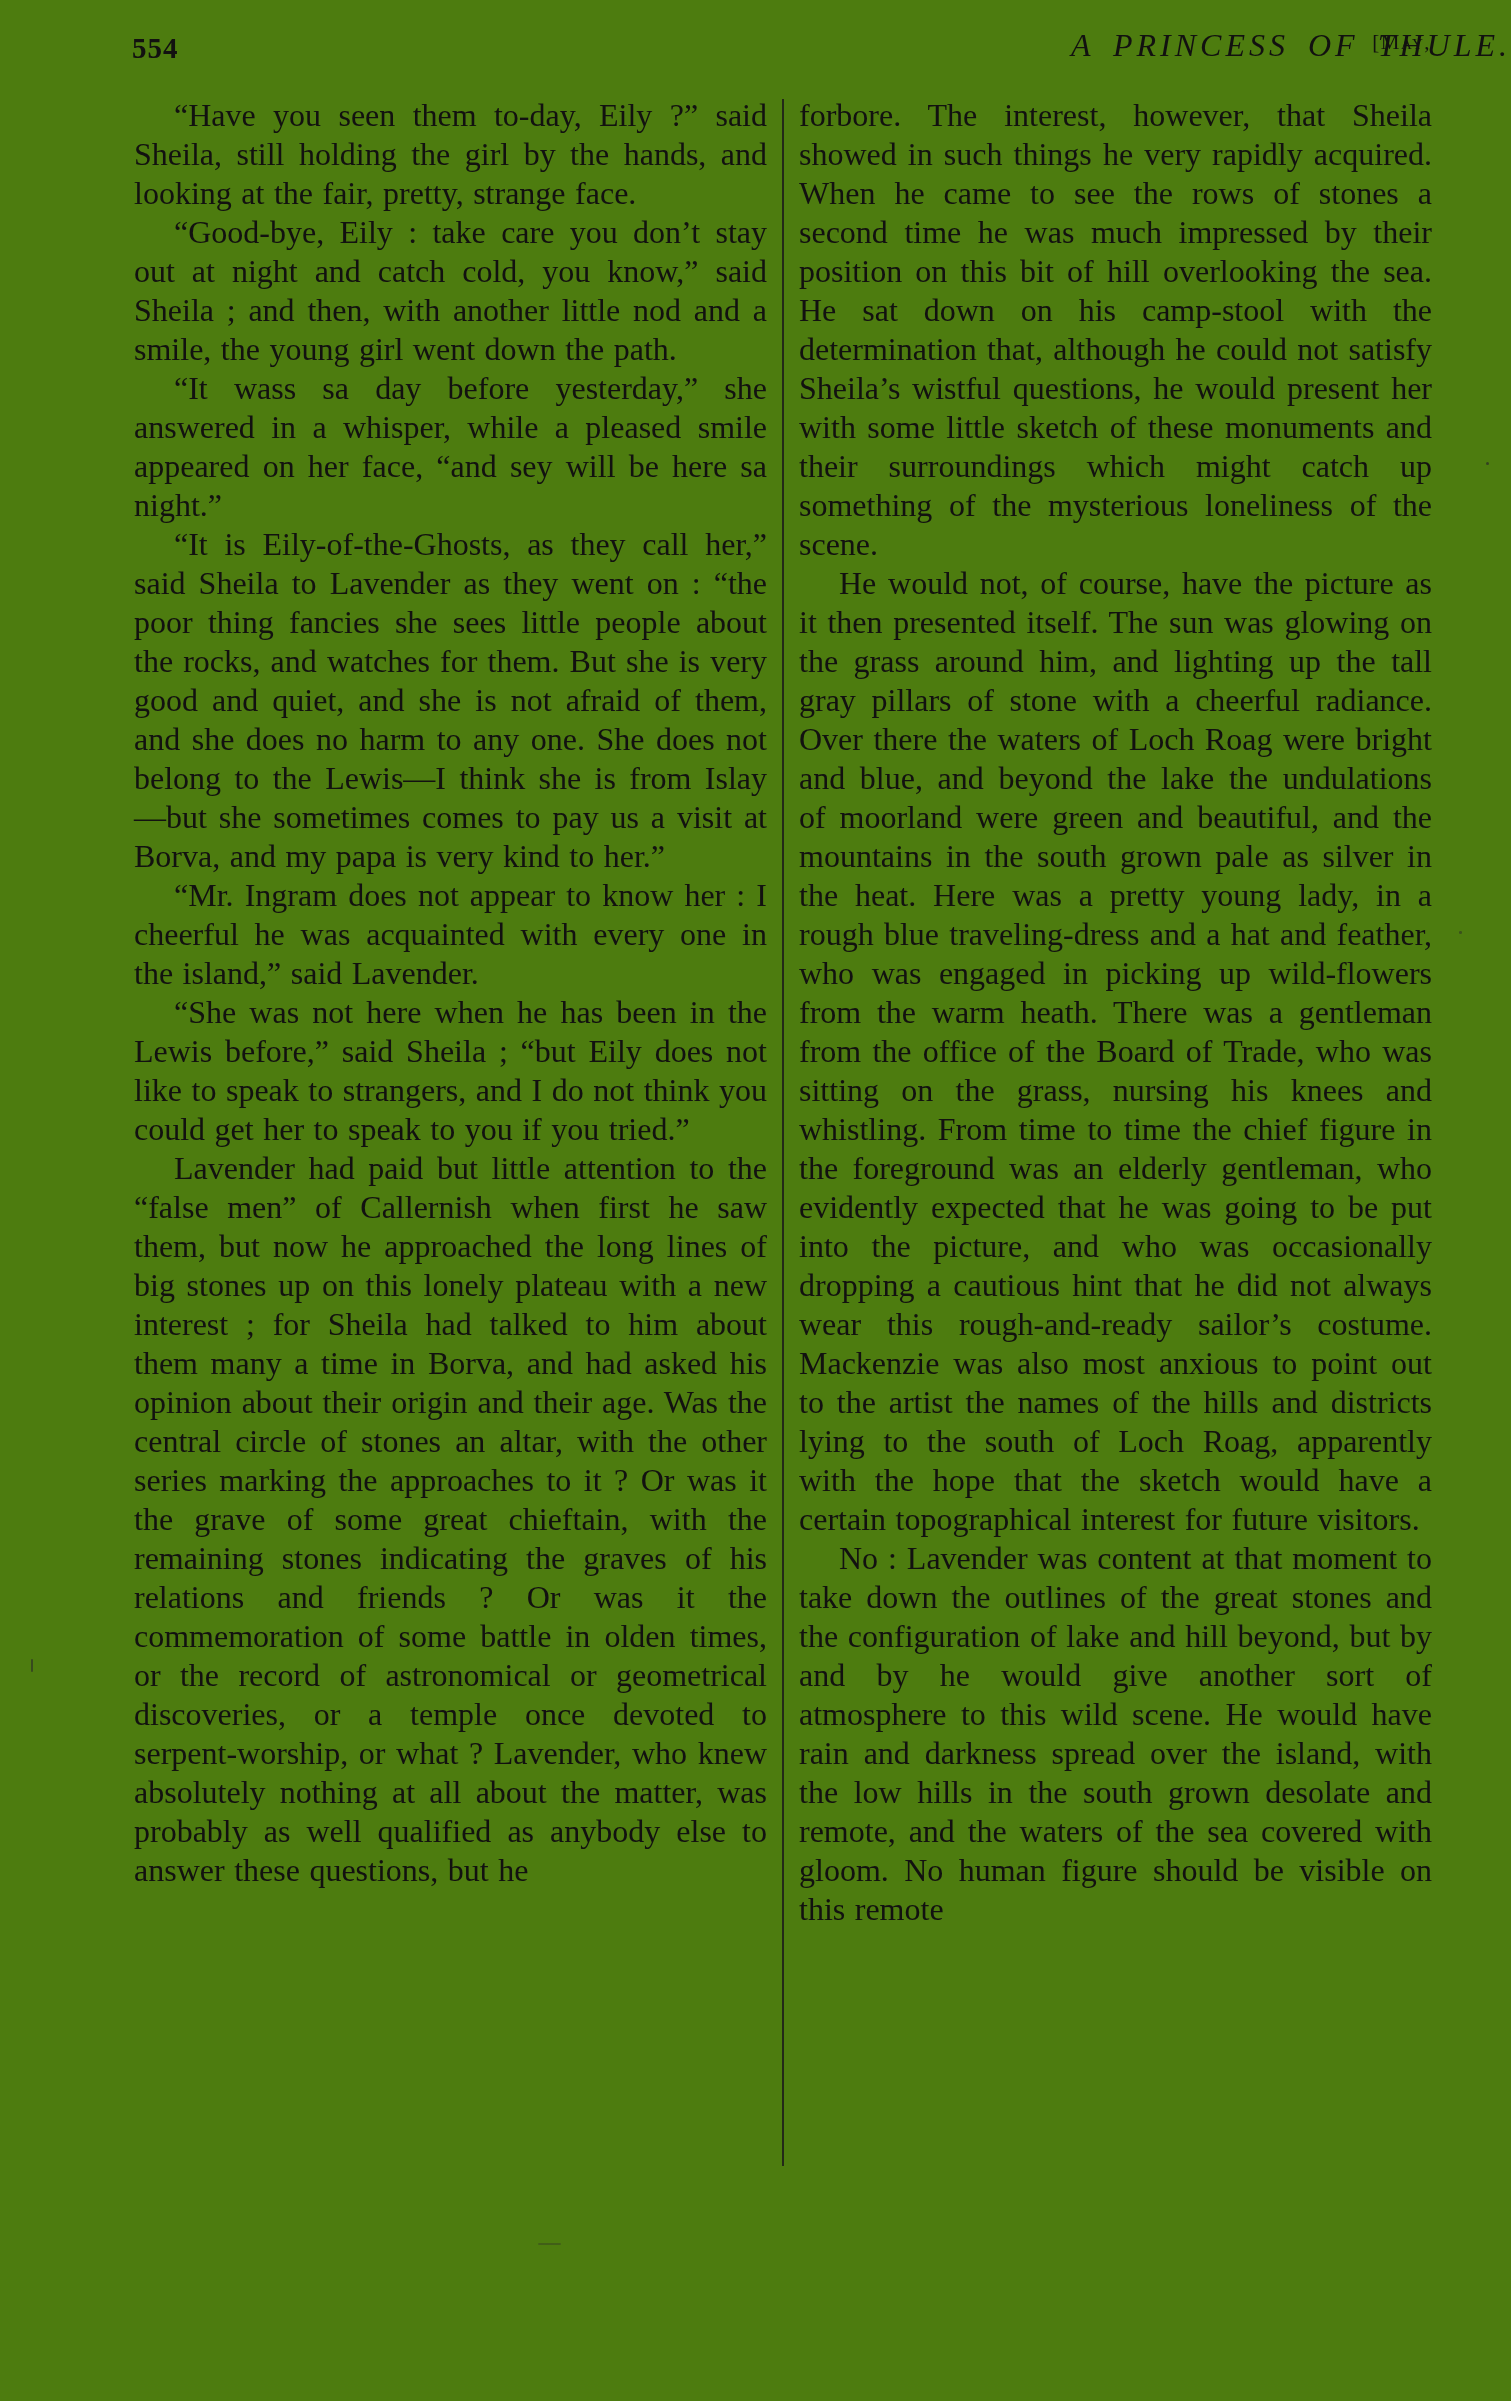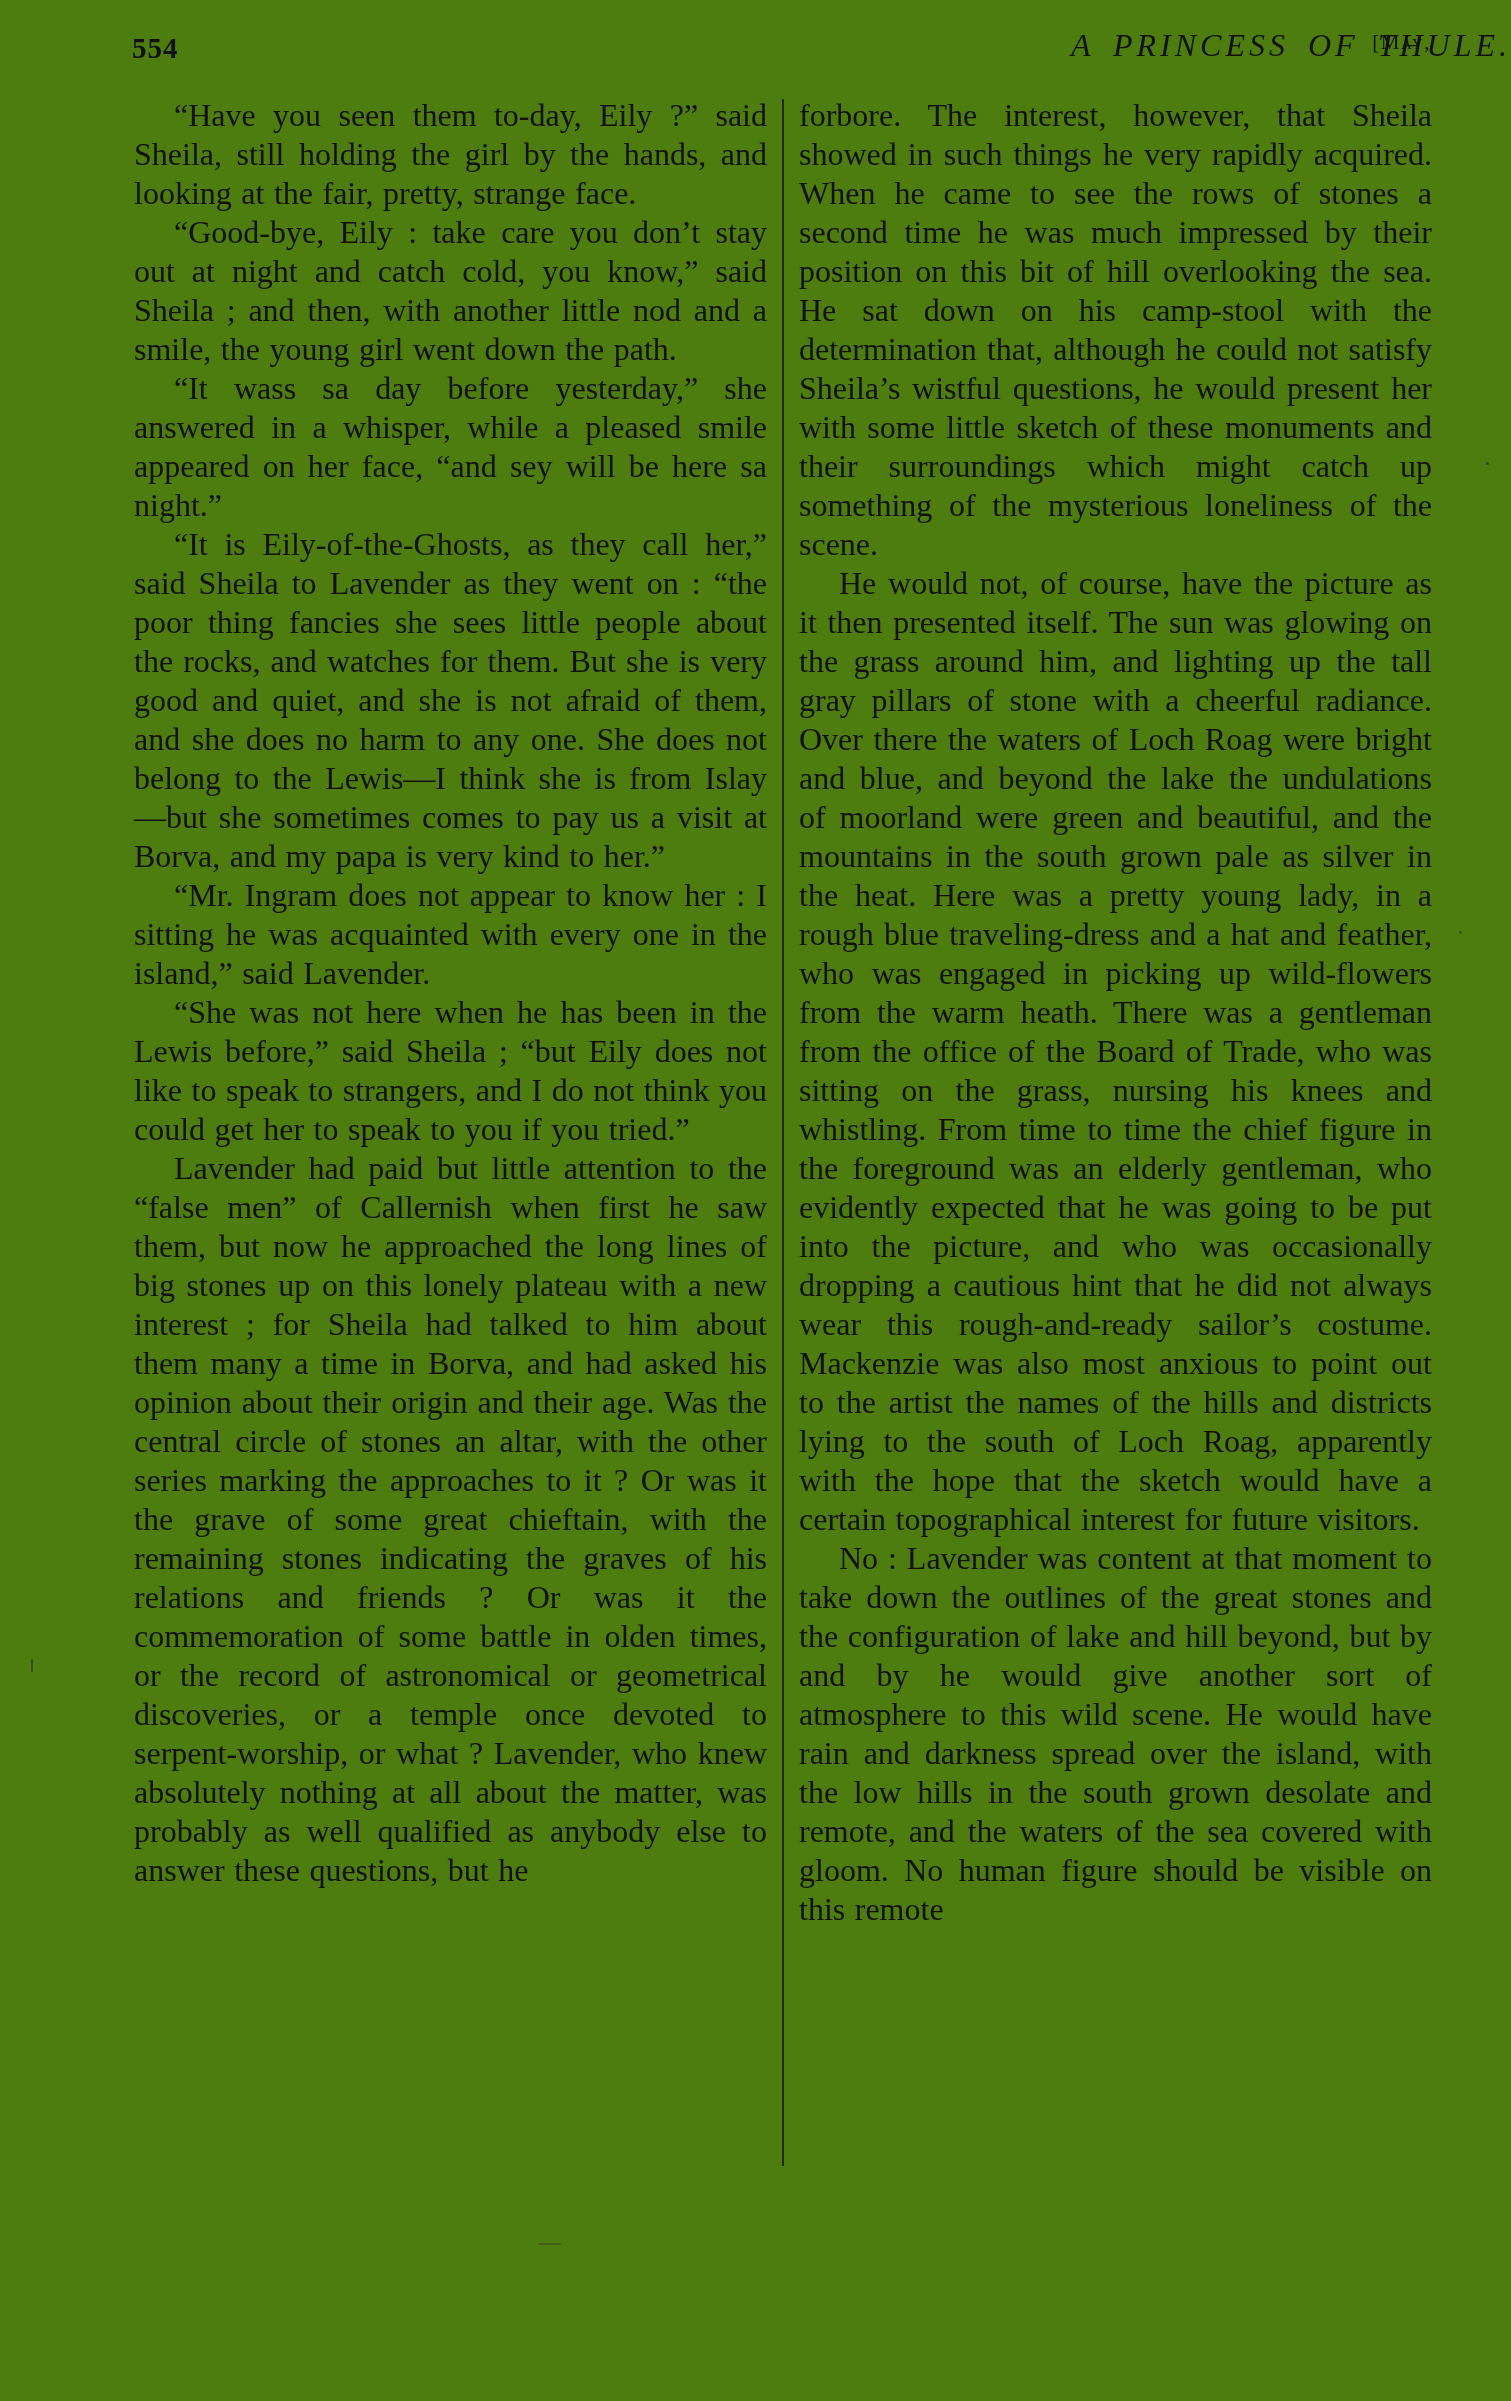--- a/index.html
+++ b/index.html
@@ -65,21 +65,21 @@
     <span class="issue">[May,</span>
   </div>
 
   <div class="columns">
 
     <section class="col">
       <p>“Have you seen them to-day, Eily ?” said Sheila, still holding the girl by the hands, and looking at the fair, pretty, strange face.</p>
       <p>“Good-bye, Eily : take care you don’t stay out at night and catch cold, you know,” said Sheila ; and then, with another little nod and a smile, the young girl went down the path.</p>
       <p>“It wass sa day before yesterday,” she answered in a whisper, while a pleased smile appeared on her face, “and sey will be here sa night.”</p>
       <p>“It is Eily-of-the-Ghosts, as they call her,” said Sheila to Lavender as they went on : “the poor thing fancies she sees little people about the rocks, and watches for them.  But she is very good and quiet, and she is not afraid of them, and she does no harm to any one.  She does not belong to the Lewis—I think she is from Islay—but she sometimes comes to pay us a visit at Borva, and my papa is very kind to her.”</p>
-      <p>“Mr. Ingram does not appear to know her : I sitting he was acquainted with every one in the island,” said Lavender.</p>
+      <p>“Mr. Ingram does not appear to know her : I cheerful he was acquainted with every one in the island,” said Lavender.</p>
       <p>“She was not here when he has been in the Lewis before,” said Sheila ; “but Eily does not like to speak to strangers, and I do not think you could get her to speak to you if you tried.”</p>
       <p>Lavender had paid but little attention to the “false men” of Callernish when first he saw them, but now he approached the long lines of big stones up on this lonely plateau with a new interest ; for Sheila had talked to him about them many a time in Borva, and had asked his opinion about their origin and their age.  Was the central circle of stones an altar, with the other series marking the approaches to it ?  Or was it the grave of some great chieftain, with the remaining stones indicating the graves of his relations and friends ?  Or was it the commemoration of some battle in olden times, or the record of astronomical or geometrical discoveries, or a temple once devoted to serpent-worship, or what ?  Lavender, who knew absolutely nothing at all about the matter, was probably as well qualified as anybody else to answer these questions, but he</p>
     </section>
 
     <div class="divider"></div>
 
     <section class="col">
       <p class="no-indent">forbore.  The interest, however, that Sheila showed in such things he very rapidly acquired.  When he came to see the rows of stones a second time he was much impressed by their position on this bit of hill overlooking the sea.  He sat down on his camp-stool with the determination that, although he could not satisfy Sheila’s wistful questions, he would present her with some little sketch of these monuments and their surroundings which might catch up something of the mysterious loneliness of the scene.</p>
       <p>He would not, of course, have the picture as it then presented itself.  The sun was glowing on the grass around him, and lighting up the tall gray pillars of stone with a cheerful radiance.  Over there the waters of Loch Roag were bright and blue, and beyond the lake the undulations of moorland were green and beautiful, and the mountains in the south grown pale as silver in the heat.  Here was a pretty young lady, in a rough blue traveling-dress and a hat and feather, who was engaged in picking up wild-flowers from the warm heath.  There was a gentleman from the office of the Board of Trade, who was sitting on the grass, nursing his knees and whistling.  From time to time the chief figure in the foreground was an elderly gentleman, who evidently expected that he was going to be put into the picture, and who was occasionally dropping a cautious hint that he did not always wear this rough-and-ready sailor’s costume.  Mackenzie was also most anxious to point out to the artist the names of the hills and districts lying to the south of Loch Roag, apparently with the hope that the sketch would have a certain topographical interest for future visitors.</p>
       <p>No : Lavender was content at that moment to take down the outlines of the great stones and the configuration of lake and hill beyond, but by and by he would give another sort of atmosphere to this wild scene.  He would have rain and darkness spread over the island, with the low hills in the south grown desolate and remote, and the waters of the sea covered with gloom.  No human figure should be visible on this remote</p>

